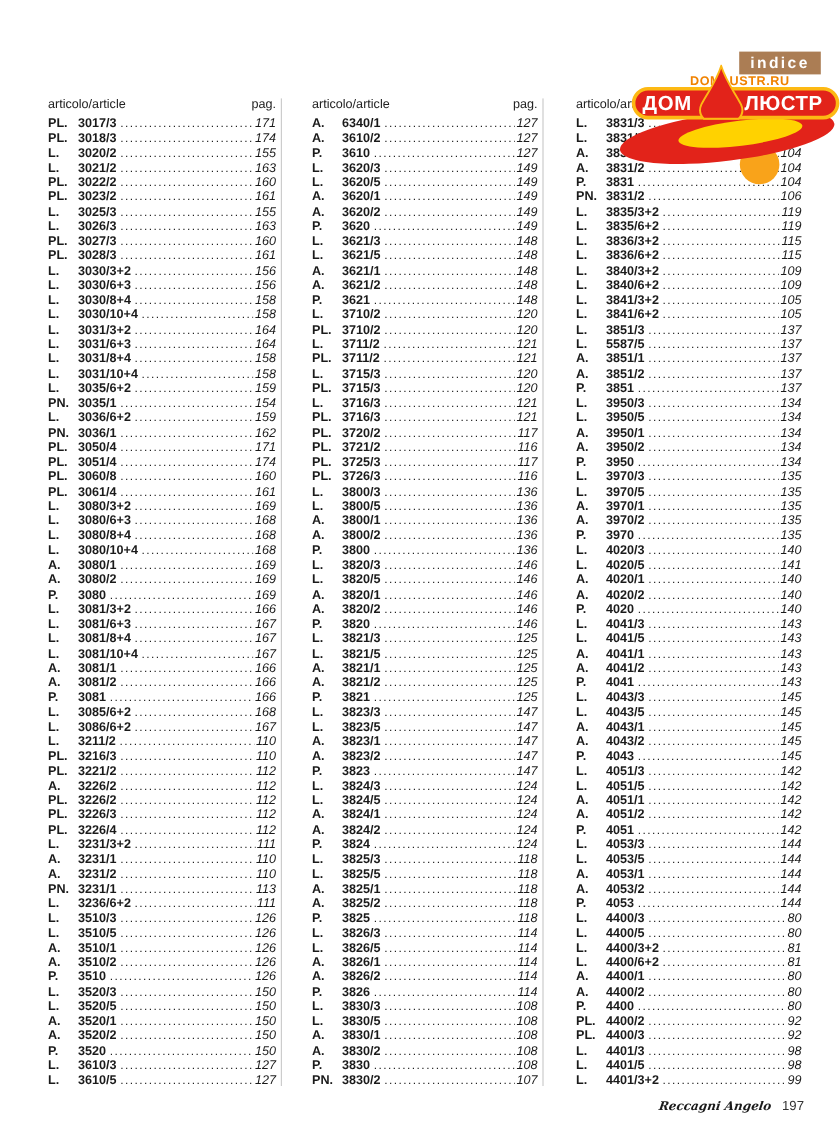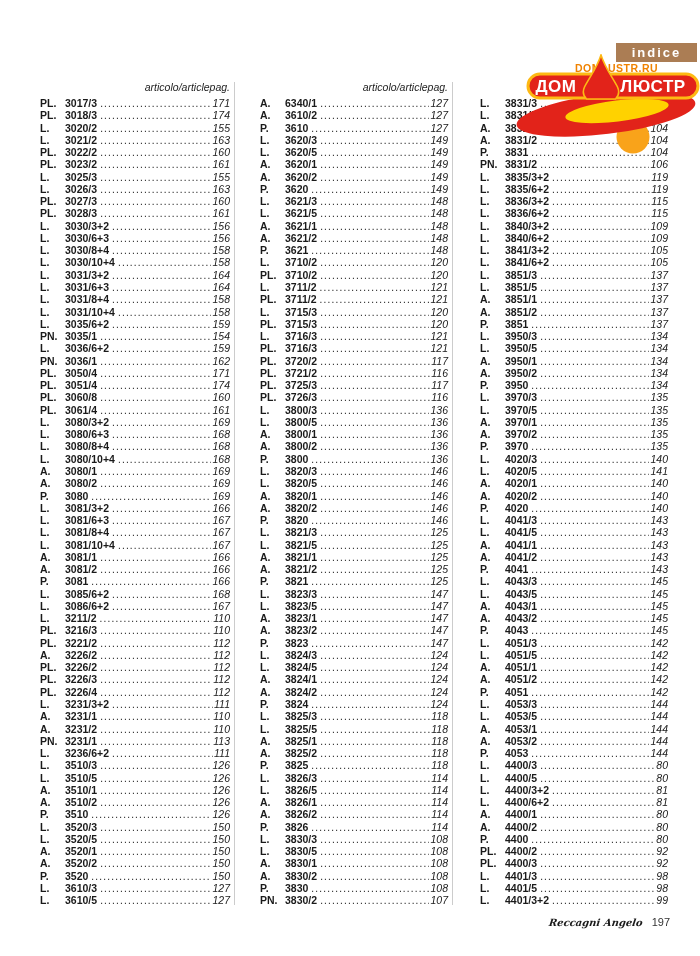--- a/index.html
+++ b/index.html
@@ -3,37 +3,37 @@
 <meta charset="utf-8">
 <style>
   html,body{margin:0;padding:0;}
   body{
     width:700px;height:956px;position:relative;background:#ffffff;
     font-family:"Liberation Sans","DejaVu Sans",sans-serif;
     color:#1a1a1a;overflow:hidden;
   }
   
   .indice-tab{
-    position:absolute;left:616px;top:43px;width:81px;height:19px;
+    position:absolute;left:616px;top:43px;width:68px;height:19px;
     display:flex;align-items:center;justify-content:center;
     font-weight:bold;font-size:13px;letter-spacing:2px;color:#ffffff;
   }
   .site-url{
     position:absolute;left:575px;top:62px;width:122px;height:12px;
     text-align:left;font-weight:bold;font-size:10.5px;letter-spacing:.5px;
   }
   .logo-wrap{position:absolute;left:505px;top:54px;width:195px;height:110px;z-index:5;text-align:center;}
   
   .col{position:absolute;top:81px;width:190px;}
   .col.c1{left:40px;}
   .col.c2{left:260px;width:188px;}
   .col.c3{left:480px;width:188px;}
   .hdr{
-    display:flex;justify-content:flex-end;align-items:baseline;
-    font-style:italic;font-size:10.5px;color:#222;height:13px;margin-bottom:3px;
+    display:flex;justify-content:space-between;align-items:baseline;
+    font-size:10.5px;color:#222;height:13px;margin-bottom:3px;
   }
   .rows{display:block;}
   .row{display:flex;align-items:baseline;height:12.27px;font-size:10.5px;line-height:12.27px;}
   .pfx{flex:0 0 25px;font-weight:bold;white-space:nowrap;}
   .code{flex:0 0 auto;font-weight:bold;white-space:nowrap;}
   .leader{
     flex:1 1 auto;overflow:hidden;white-space:nowrap;
     font-weight:400;letter-spacing:1.2px;color:#1a1a1a;margin:0 1px 0 3px;
     font-size:10px;
   }
@@ -984,21 +984,21 @@
         <span class="pg">105</span>
       </div>
       <div class="row">
         <span class="pfx">L.</span>
         <span class="code">3851/3</span>
         <span class="leader"></span>
         <span class="pg">137</span>
       </div>
       <div class="row">
         <span class="pfx">L.</span>
-        <span class="code">3851/5</span>
+        <span class="code">5587/5</span>
         <span class="leader"></span>
         <span class="pg">137</span>
       </div>
       <div class="row">
         <span class="pfx">A.</span>
         <span class="code">3851/1</span>
         <span class="leader"></span>
         <span class="pg">137</span>
       </div>
       <div class="row">

